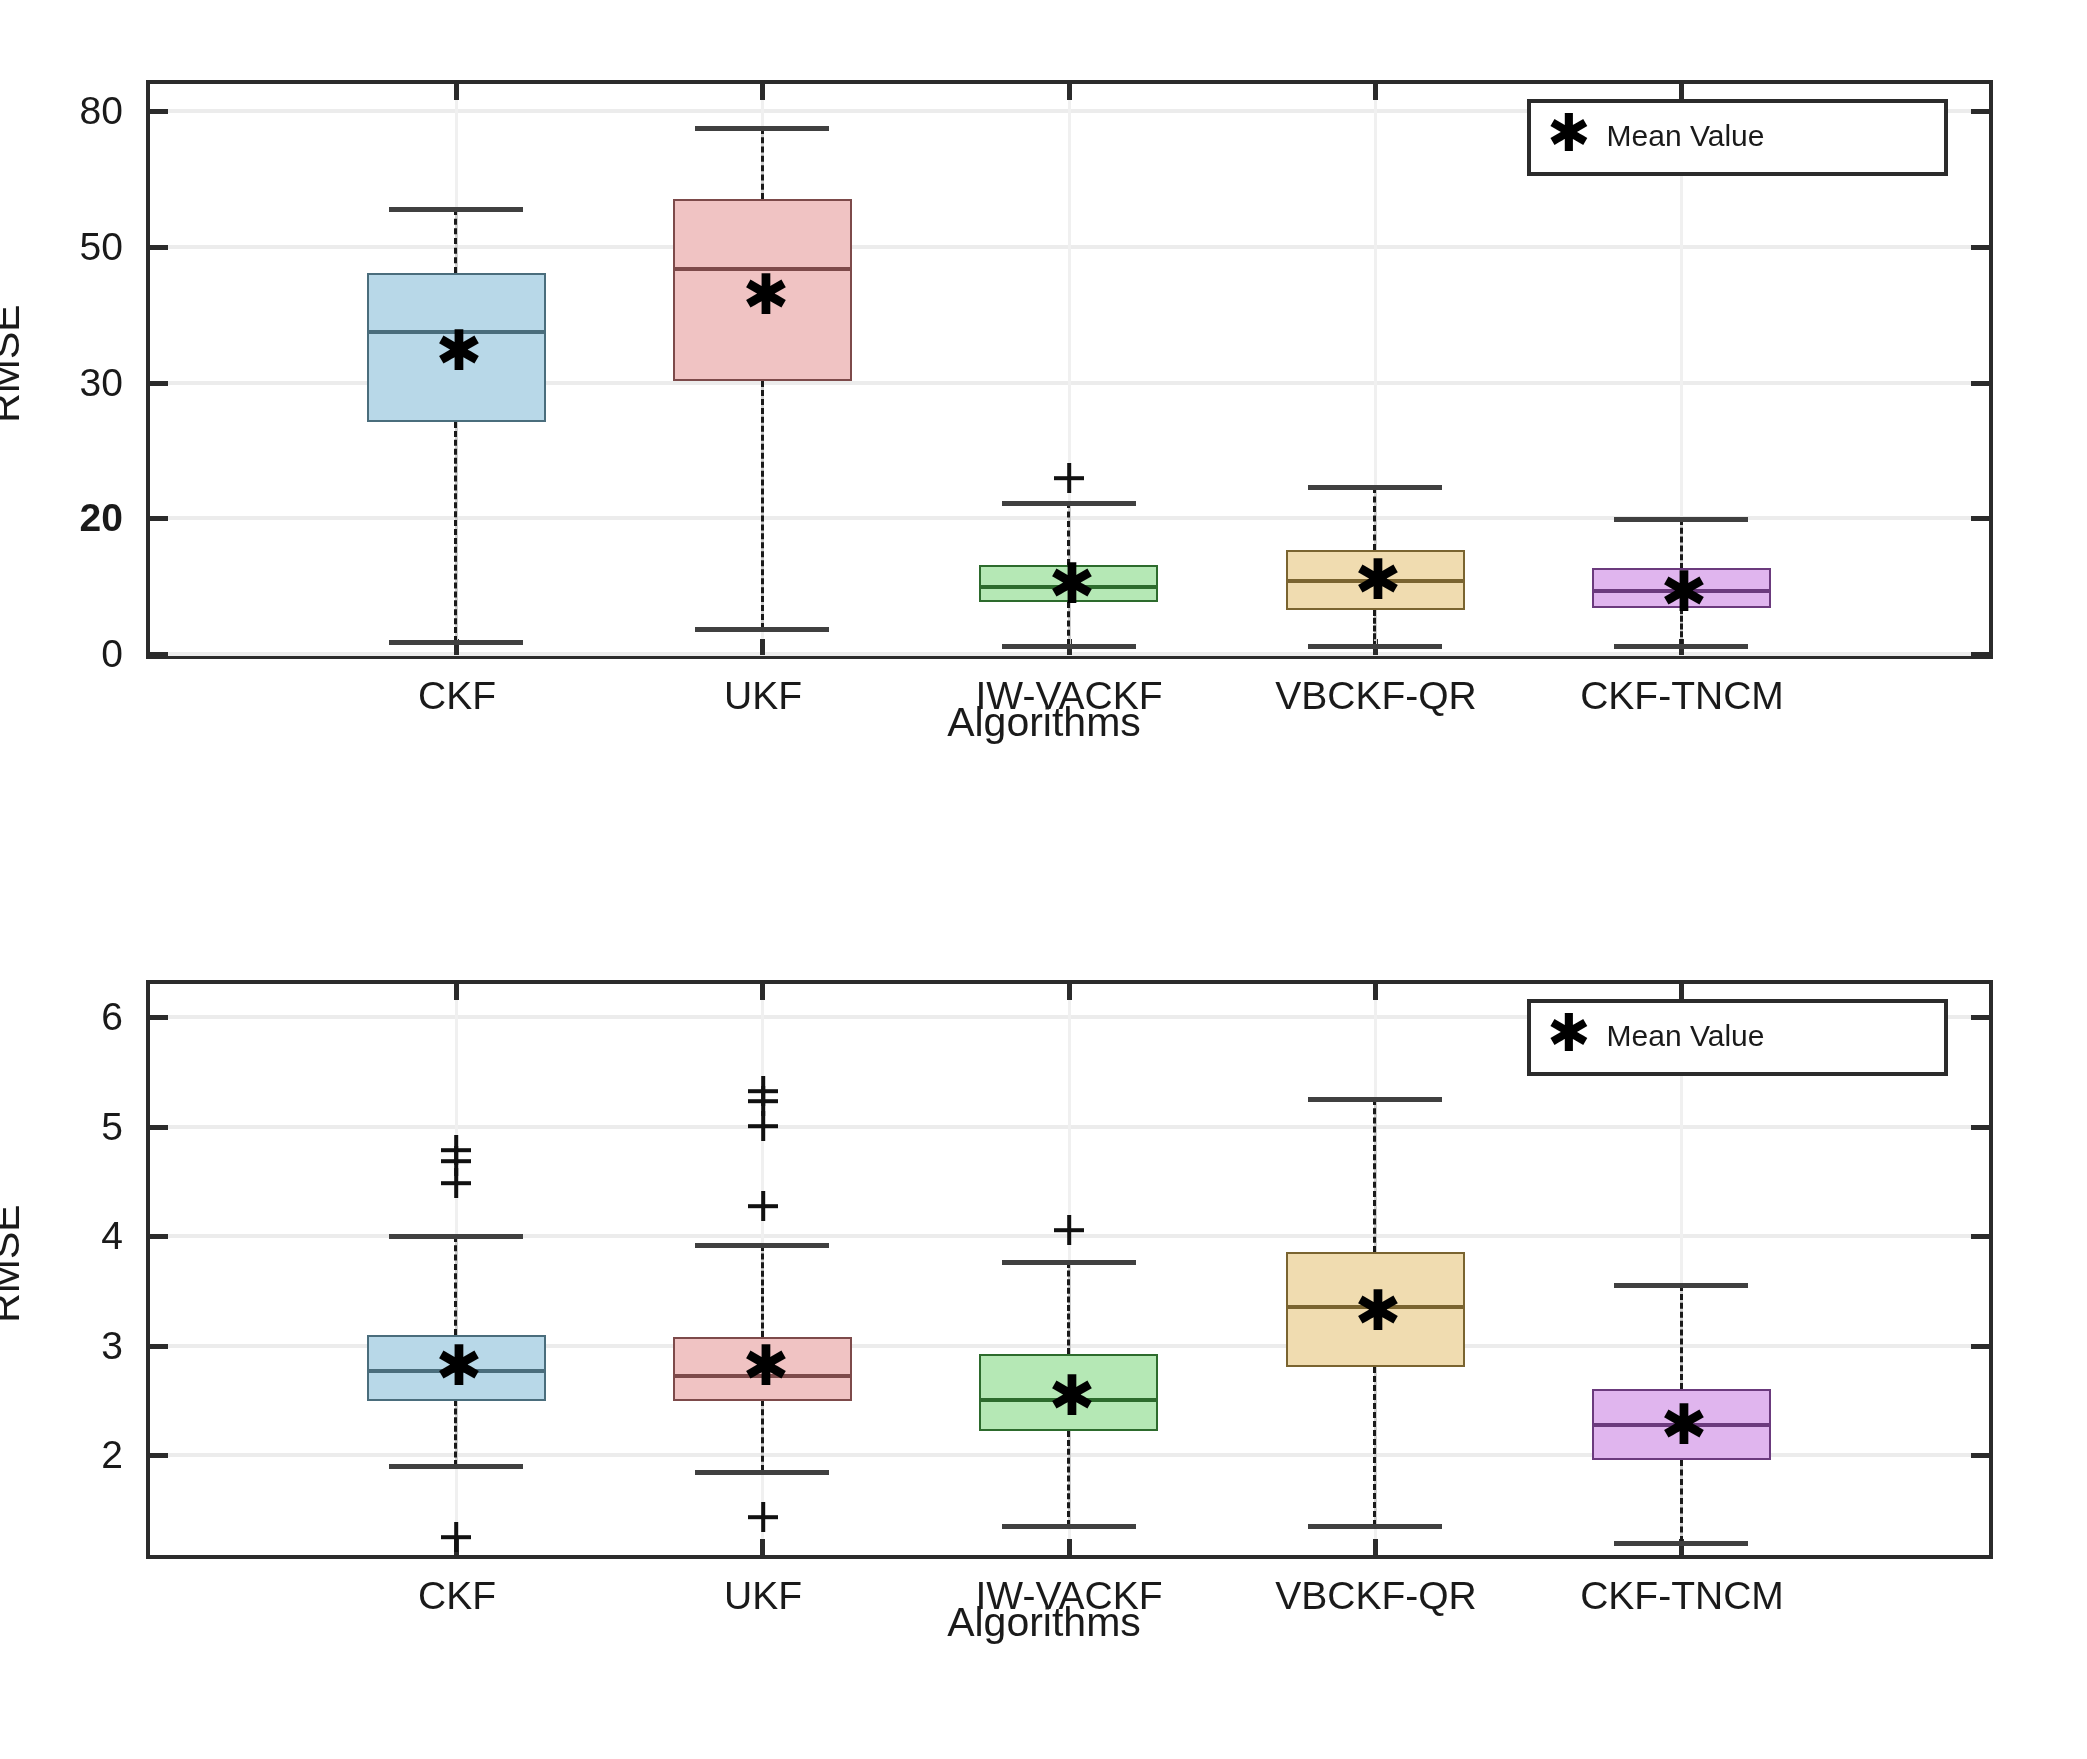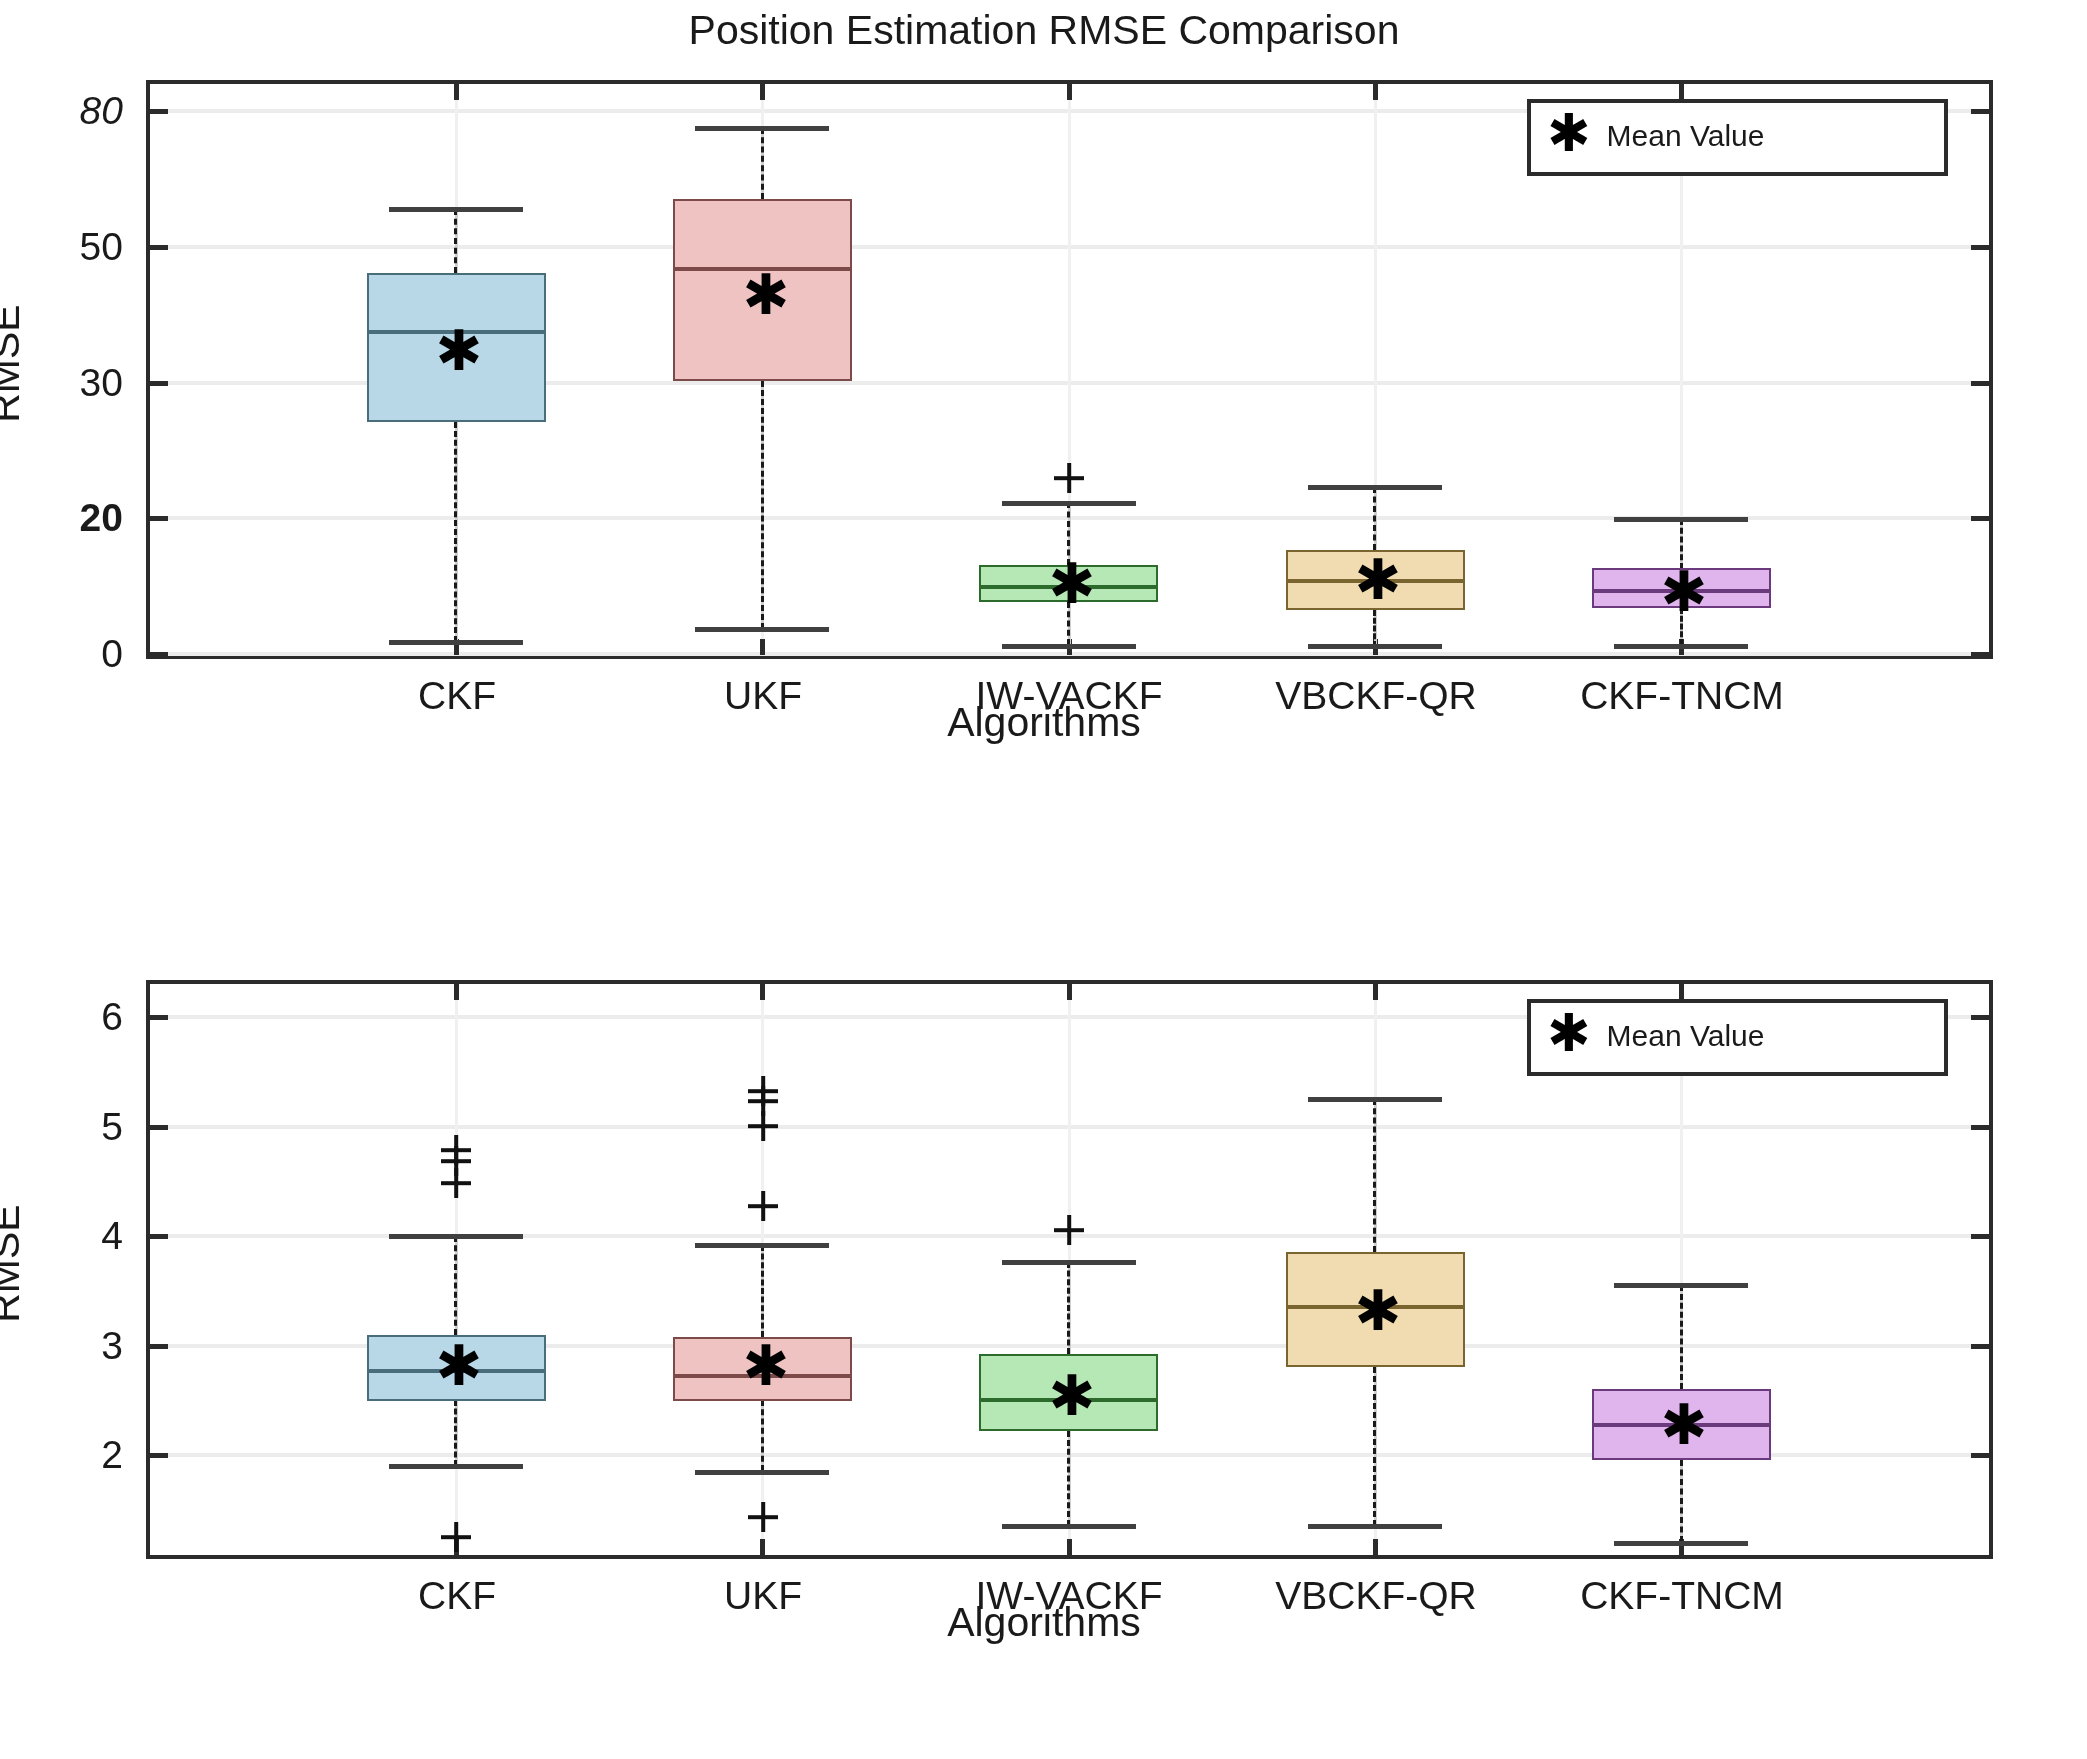--- a/index.html
+++ b/index.html
@@ -203,21 +203,20 @@
     color: #1a1a1a;
     white-space: nowrap;
   }
 </style>
 </head>
 <body>
 
 <div class="page">
 
   <div class="panel" id="panel-position">
-    <div class="chart-title" style="top:7.2px;">Position Estimation RMSE Comparison</div>
     <div class="plot-frame" id="plot-position" style="left:146px; top:80px; width:1847px; height:579px;">
         <div class="gridline" style="top: 568px;"></div>
         <div class="ytick-mark" style="top: 568px;"></div>
         <div class="ytick-mark right" style="top: 568px;"></div>
         <div class="gridline" style="top: 432px;"></div>
         <div class="ytick-mark" style="top: 432px;"></div>
         <div class="ytick-mark right" style="top: 432px;"></div>
         <div class="gridline" style="top: 297px;"></div>
         <div class="ytick-mark" style="top: 297px;"></div>
         <div class="ytick-mark right" style="top: 297px;"></div>
@@ -285,21 +284,21 @@
         <div class="meanmark" style="left: 1531px; top: 507px;">✱</div>
       </div>
 
     <div class="axis-name-y" id="ylab-position" style="left:-54px; top:340px; transform:rotate(-90deg);">RMSE</div>
 
     <div class="axis-name-x" style="top:699px;">Algorithms</div>
   <div class="ylabel-text" style="top: 654px; left: 0px; width: 123px;">0</div>
       <div class="ylabel-text" style="top: 518px; left: 0px; width: 123px; font-weight: bold;">20</div>
       <div class="ylabel-text" style="top: 383px; left: 0px; width: 123px;">30</div>
       <div class="ylabel-text" style="top: 247px; left: 0px; width: 123px;">50</div>
-      <div class="ylabel-text" style="top: 111px; left: 0px; width: 123px; font-style: italic;">80</div>
+      <div class="ylabel-text" style="top: 111px; left: 0px; width: 123px;">80</div>
       <div class="xlabel-text" style="left: 457px; top: 674px;">CKF</div>
       <div class="xlabel-text" style="left: 763px; top: 674px;">UKF</div>
       <div class="xlabel-text" style="left: 1069px; top: 674px;">IW-VACKF</div>
       <div class="xlabel-text" style="left: 1376px; top: 674px;">VBCKF-QR</div>
       <div class="xlabel-text" style="left: 1682px; top: 674px;">CKF-TNCM</div>
       <div class="legend-box" style="left: 1527px; top: 99px; width: 421px; height: 77px;">
         <span class="legend-marker">✱</span>
         <span class="legend-label">Mean Value</span>
       </div>
     </div>

